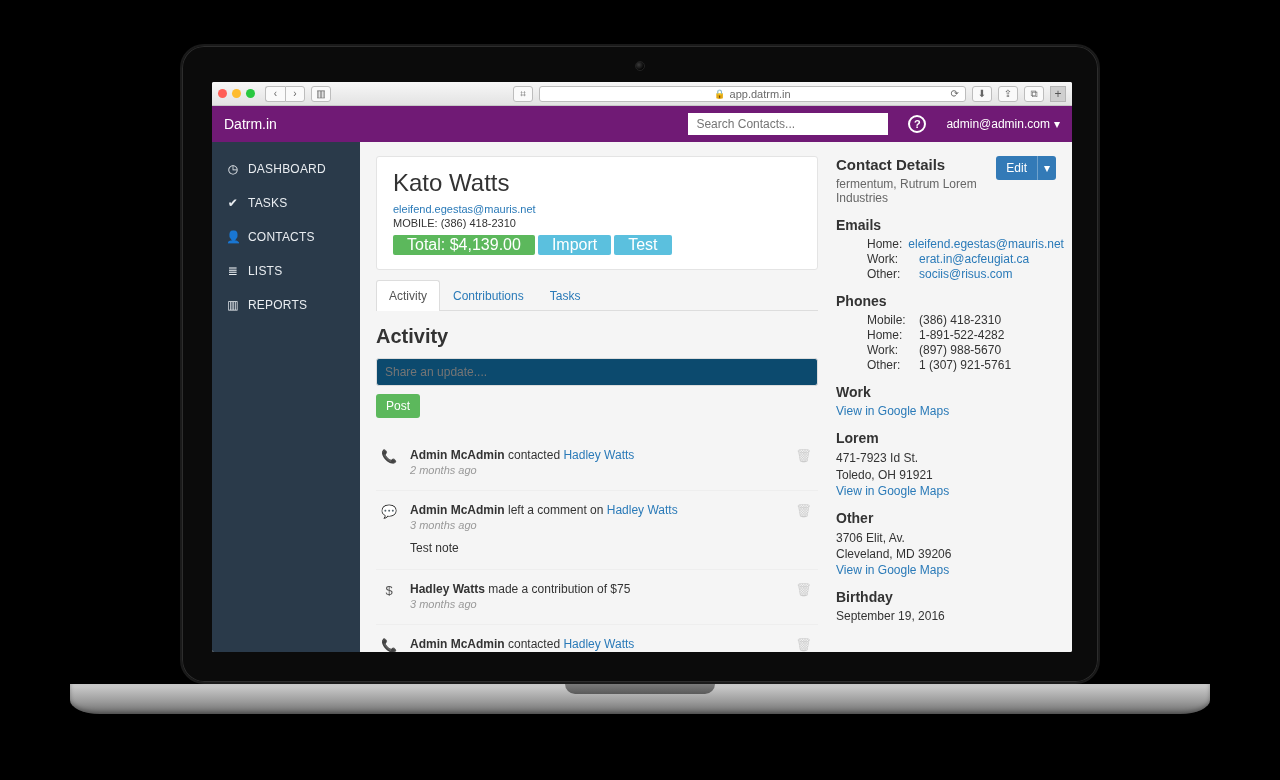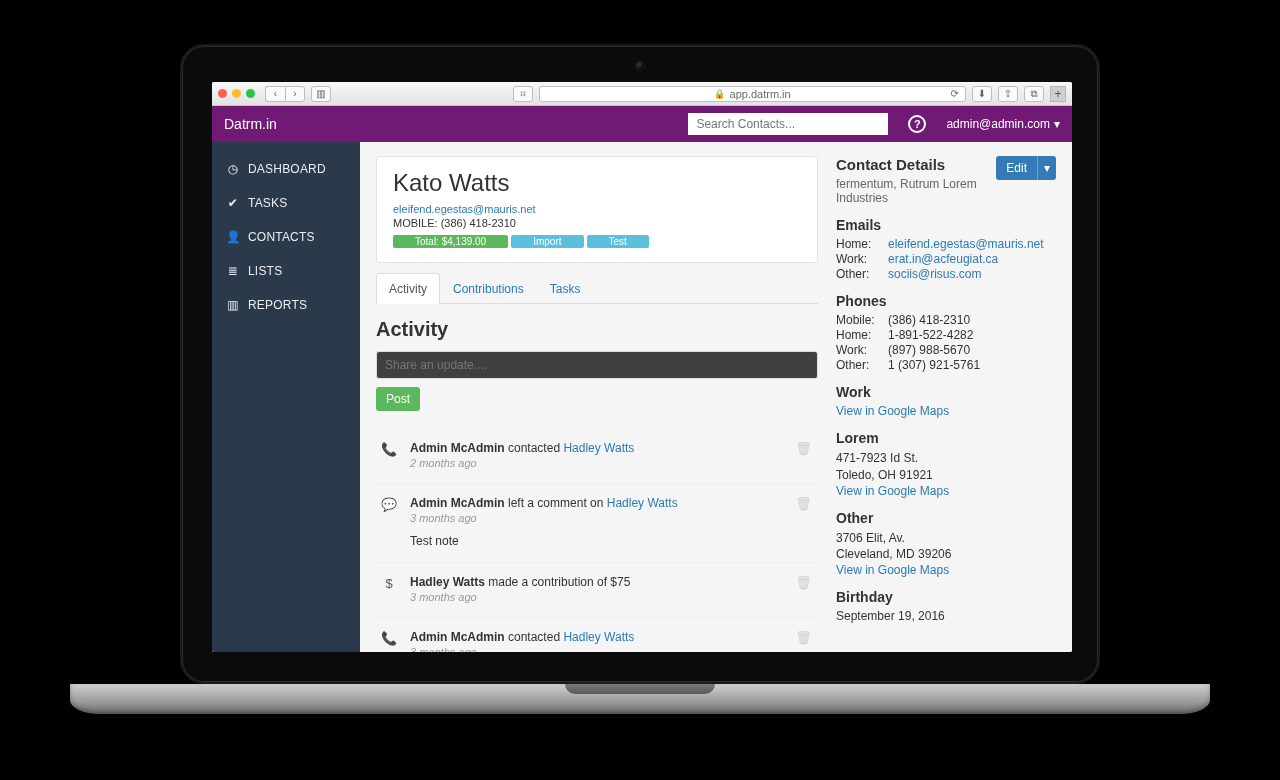--- a/index.html
+++ b/index.html
@@ -178,23 +178,23 @@
     padding: 12px 16px 14px;
     margin-bottom: 10px;
   }
   h1.contact-name { font-size: 24px; font-weight: 400; margin-bottom: 6px; }
   .link { color:#2a7ab8; cursor:pointer; }
   .small { font-size:11px; }
 
   .badges { margin-top:6px; display:flex; gap:3px; }
   .badge {
     display:inline-block;
-    font-size:10px;
+    font-size:16px;
     color:#fff;
-    padding:1px 22px;
+    padding:1px 14px;
     border-radius:2px;
   }
   .badge.green { background:#5cb85c; }
   .badge.blue { background:#5bc0de; }
 
   .tabs {
     display:flex;
     border-bottom:1px solid #ddd;
     margin-top:4px;
   }
@@ -213,21 +213,21 @@
     border-color:#ddd;
     border-radius:3px 3px 0 0;
   }
 
   h2.section { font-size:20px; font-weight:600; margin:14px 0 10px; }
 
   .update-box {
     width:100%; height:28px;
     border:1px solid #ddd; border-radius:3px;
     padding:4px 8px; font-size:12px; color:#999;
-    background:#404040;
+    background:#0c4a6e;
   }
   .btn {
     display:inline-block;
     border:none; border-radius:3px;
     padding:5px 10px; font-size:12px;
     cursor:pointer;
   }
   .btn-success { background:#5cb85c;color:#fff; }
   .btn-primary { background:#337ab7;color:#fff; }
   .btn-caret { background:#337ab7;color:#fff; padding:5px 6px; border-left:1px solid rgba(255,255,255,.3); }
@@ -253,21 +253,21 @@
   
   .side-head { display:flex; align-items:flex-start; justify-content:space-between; }
   .side-head h3 { font-size:15px; font-weight:700; }
   .sub { color:#666; margin-top:4px; }
   .edit-group { display:flex; }
   .edit-group .btn { border-radius:3px 0 0 3px;text-align:center; }
   .edit-group .btn-caret { border-radius:0 3px 3px 0; }
 
   .col-side h4 { font-size:14px; font-weight:700; margin:12px 0 4px; }
   .kv { display:flex; gap:6px; margin:1px 0; }
-  .kv .k { width:46px; color:#333; }
+  .kv .k { width:46px; color:#333;margin-left:31px; }
   .kv .v { flex:1; }
   .addr { line-height:1.4; }
 </style>
 </head>
 <body>
 
 <div class="device">
   <div class="screen-bezel">
     <div class="camera"></div>
     <div class="screen">

